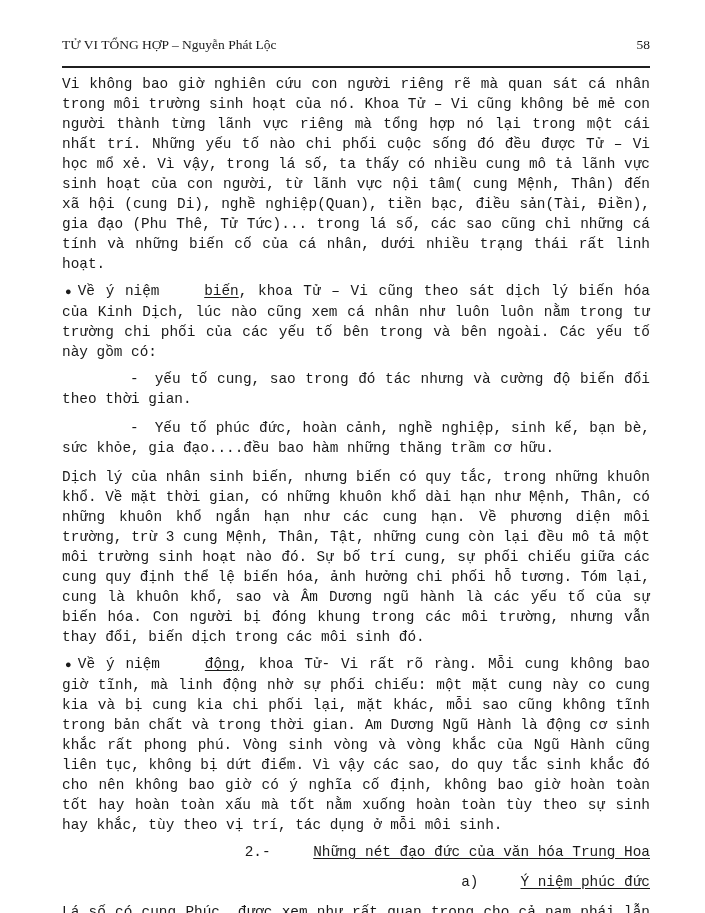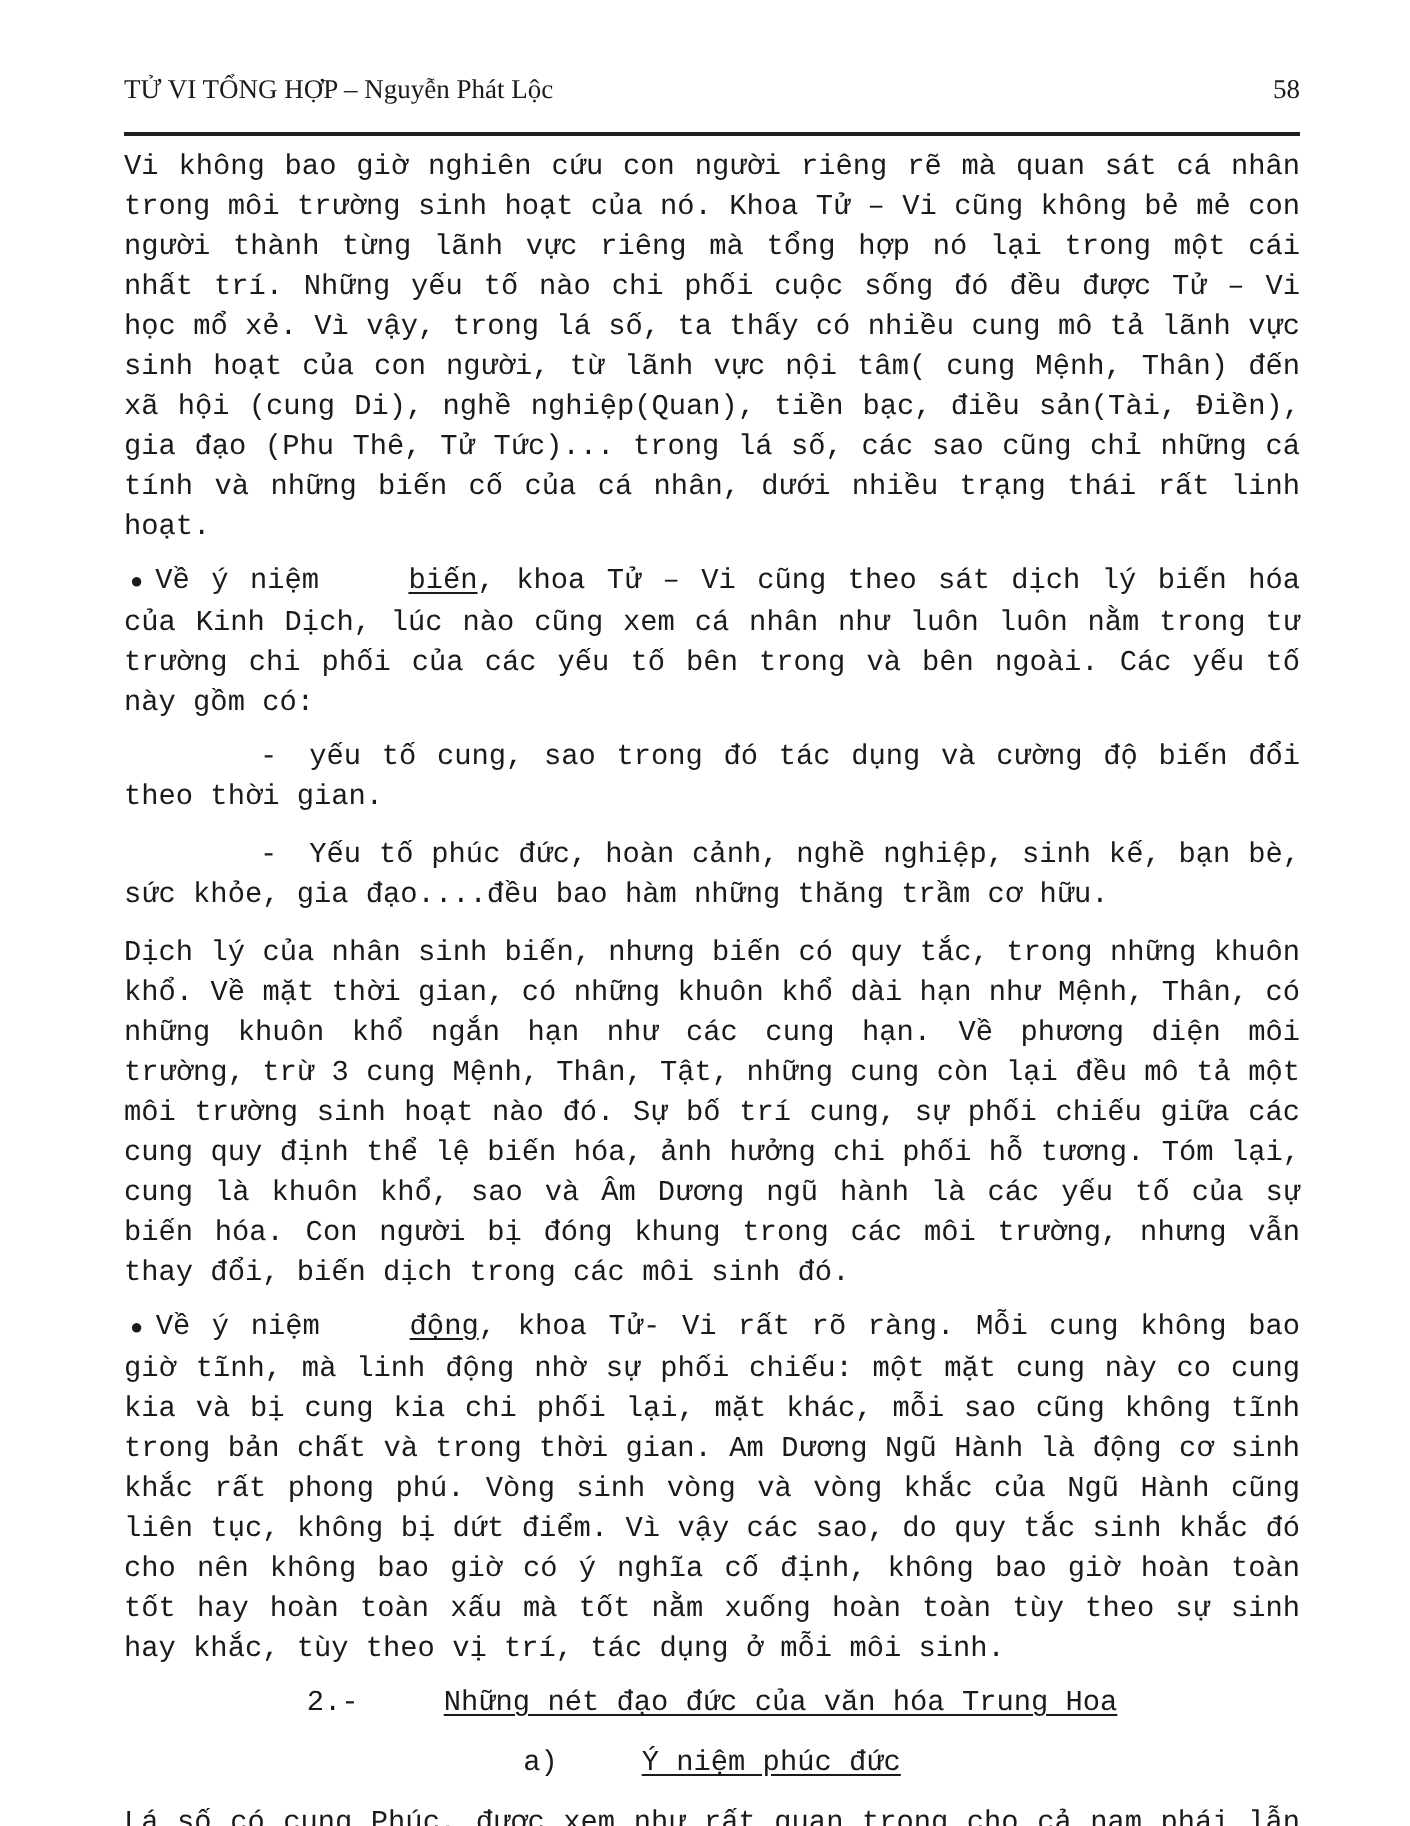--- a/index.html
+++ b/index.html
@@ -55,21 +55,21 @@
   .list-item {
     text-indent: 68px;
     text-align: justify;
     margin: 0 0 9px 0;
   }
   .dash-marker {
     padding-right: 16px;
   }
   .heading {
     margin: 4px 0 10px 0;
-    text-align: center;
+    text-align: right;
   }
   .h-prefix {
     padding-right: 8px;
   }
 </style>
 </head>
 <body>
 
 <div class="page">
 
@@ -78,21 +78,21 @@
     <span>58</span>
   </div>
   <hr class="header-rule">
 
   <div class="page-body">
 
     <p class="para">Vi không bao giờ nghiên cứu con người riêng rẽ mà quan sát cá nhân trong môi trường sinh hoạt của nó.  Khoa Tử – Vi cũng không bẻ mẻ con người thành từng lãnh vực riêng mà tổng hợp nó lại trong một cái nhất trí.  Những yếu tố nào chi phối cuộc sống đó đều được Tử – Vi học mổ xẻ.  Vì vậy, trong lá số, ta thấy có nhiều cung mô tả lãnh vực sinh hoạt của con người, từ lãnh vực nội tâm( cung Mệnh, Thân) đến xã hội (cung Di), nghề nghiệp(Quan), tiền bạc, điều sản(Tài, Điền), gia đạo (Phu Thê, Tử Tức)... trong lá số, các sao cũng chỉ những cá tính và những biến cố của cá nhân, dưới nhiều trạng thái rất linh hoạt.</p>
 
     <p class="para bullet-para"><span class="bullet-glyph">●</span><span>Về ý niệm </span><span class="u">biến</span><span>, khoa Tử – Vi cũng theo sát dịch lý biến hóa của Kinh Dịch, lúc nào cũng xem cá nhân như luôn luôn nằm trong tư trường chi phối của các yếu tố bên trong và bên ngoài.  Các yếu tố này gồm có:</span></p>
 
-    <div class="list-item"><span class="dash-marker">-</span><span>yếu tố cung, sao trong đó tác dụng và cường độ biến đổi theo thời gian.</span></div>
+    <div class="list-item"><span class="dash-marker">-</span><span>yếu tố cung, sao trong đó tác nhưng và cường độ biến đổi theo thời gian.</span></div>
 
 
 
     <div class="list-item"><span class="dash-marker">-</span><span>Yếu tố phúc đức, hoàn cảnh, nghề nghiệp, sinh kế, bạn bè, sức khỏe, gia đạo....đều bao hàm những thăng trầm cơ hữu.</span></div>
 
     <p class="para">Dịch lý của nhân sinh biến, nhưng biến có quy tắc, trong những khuôn khổ.  Về mặt thời gian, có những khuôn khổ dài hạn như Mệnh, Thân, có những khuôn khổ ngắn hạn như các cung hạn.  Về phương diện môi trường, trừ 3 cung Mệnh, Thân, Tật, những cung còn lại đều mô tả một môi trường sinh hoạt nào đó.  Sự bố trí cung, sự phối chiếu giữa các cung quy định thể lệ biến hóa, ảnh hưởng chi phối hỗ tương.  Tóm lại, cung là khuôn khổ, sao và Âm Dương ngũ hành là các yếu tố của sự biến hóa.  Con người bị đóng khung trong các môi trường, nhưng vẫn thay đổi, biến dịch trong các môi sinh đó.</p>
 
     <p class="para bullet-para"><span class="bullet-glyph">●</span><span>Về ý niệm </span><span class="u">động</span><span>, khoa Tử- Vi  rất rõ ràng.  Mỗi cung không bao giờ tĩnh, mà linh động nhờ sự phối chiếu: một mặt cung này co cung kia và bị cung kia chi phối lại, mặt khác, mỗi sao cũng không tĩnh trong bản chất và trong thời gian.  Am Dương Ngũ Hành là động cơ sinh khắc rất phong phú.  Vòng sinh vòng và vòng khắc của Ngũ Hành cũng liên tục, không bị dứt điểm.  Vì vậy các sao, do quy tắc sinh khắc đó cho nên không bao giờ có ý nghĩa cố định, không bao giờ hoàn toàn tốt hay hoàn toàn xấu mà tốt nằm xuống hoàn toàn tùy theo sự sinh hay khắc, tùy theo vị trí, tác dụng ở mỗi môi sinh.</span></p>
 
     <p class="heading"><span>2.- </span><span class="u">Những nét đạo đức của văn hóa Trung Hoa</span></p>

